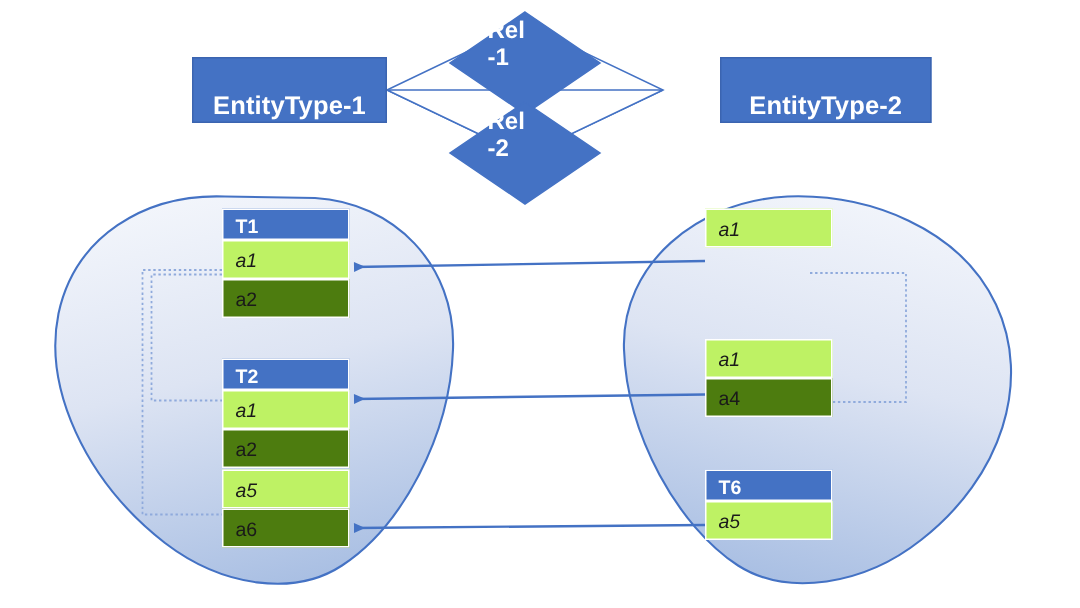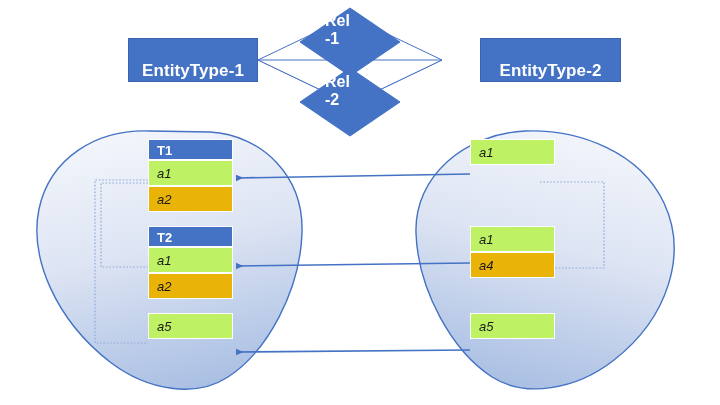--- a/index.html
+++ b/index.html
@@ -57,25 +57,25 @@
   .tbl-row{
     border:1px solid #ffffff;
     color:#1a1a1a;
     font-size:13px;
     height:26px;
     line-height:25px;
     padding-left:8px;
     box-sizing:border-box;
   }
   .tbl-row.key{background:#bef264;font-style:italic;}
-  .tbl-row.plain{background:#eab308;font-style:italic;}
+  .tbl-row.plain{background:#4d7c0f;}
 
   
   #table-T1{left:148px;top:139px;}
-  #table-T2{left:148px;top:226px;}
+  #table-T2{left:148px;top:239px;}
   #table-T5{left:148px;top:313px;}
   
   #table-T3{left:470px;top:139px;}
   #table-T4{left:470px;top:226px;}
   #table-T6{left:470px;top:313px;}
 </style>
 </head>
 <body>
 
 <div id="stage">
@@ -150,28 +150,30 @@
   </div>
 
   <div class="table-block" id="table-T2">
     <div class="tbl-header">T2</div>
     <div class="tbl-row key">a1</div>
     <div class="tbl-row plain">a2</div>
   </div>
 
   <div class="table-block" id="table-T5">
     <div class="tbl-row key">a5</div>
+    <div class="tbl-row plain">a6</div>
   </div>
 
   <div class="table-block" id="table-T3">
     <div class="tbl-row key">a1</div>
   </div>
 
   <div class="table-block" id="table-T4">
     <div class="tbl-row key">a1</div>
     <div class="tbl-row plain">a4</div>
   </div>
 
   <div class="table-block" id="table-T6">
+    <div class="tbl-header">T6</div>
     <div class="tbl-row key">a5</div>
   </div>
 
 </div>
 
 </body></html>

